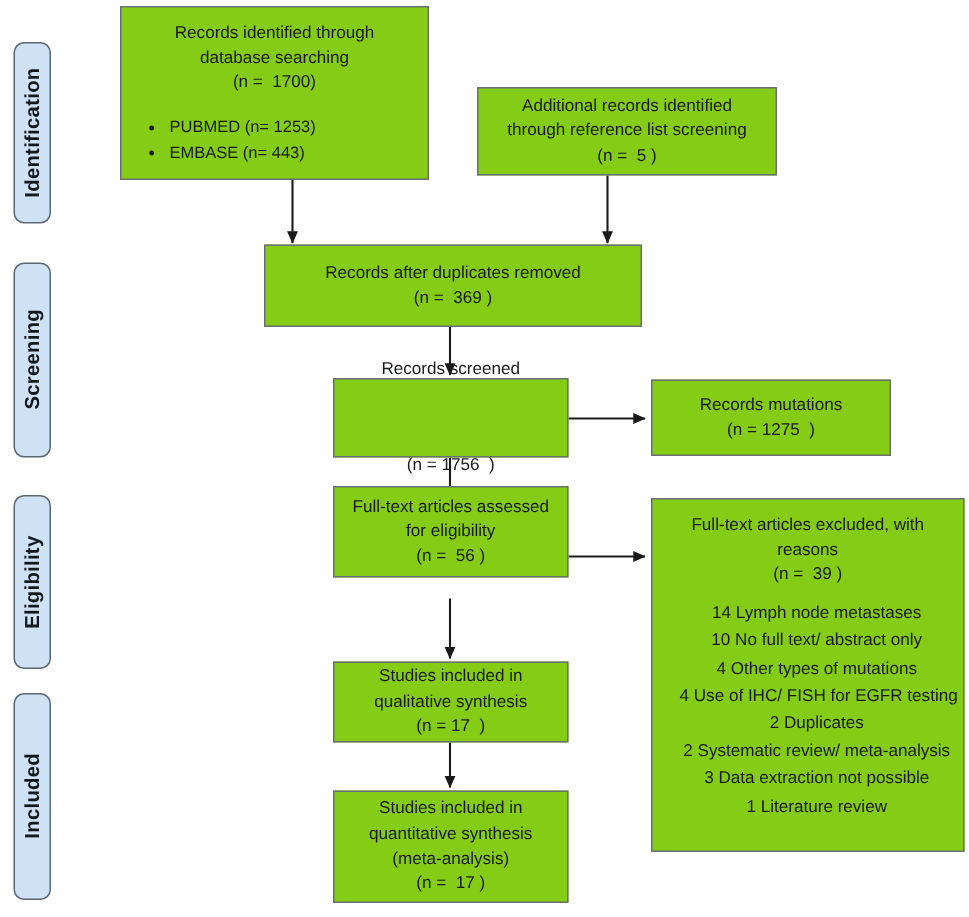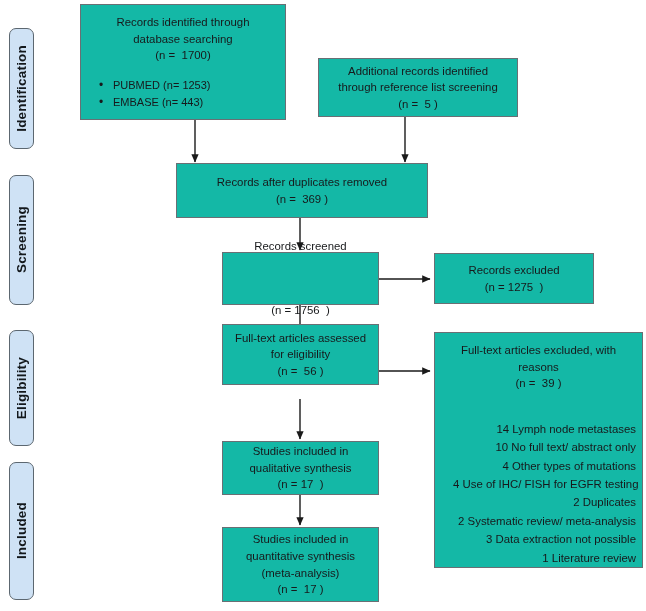--- a/index.html
+++ b/index.html
@@ -41,21 +41,21 @@
     transform: rotate(180deg);
     font-size: 13.5px;
     font-weight: bold;
     letter-spacing: 0.2px;
     color: #13181c;
     white-space: nowrap;
   }
   .node {
     position: absolute;
     box-sizing: border-box;
-    background: #14b8a6;
+    background: #84cc16;
     border: 1.5px solid #6a6f74;
     display: flex;
     flex-direction: column;
     align-items: center;
     justify-content: center;
     text-align: center;
     font-size: 11.4px;
     line-height: 1.45;
     color: #17191b;
     padding: 4px 6px;
@@ -82,22 +82,22 @@
   }
   .bullets li::before {
     content: "\2022";
     position: absolute;
     left: -14px;
     top: -1px;
     font-size: 12px;
   }
   .reasons {
     align-self: stretch;
-    text-align: right;
-    margin-top: 28px;
+    text-align: center;
+    margin-top: 8px;
     padding-left: 12px;
   }
   .reasons div {
     font-size: 11.4px;
     line-height: 1.62;
     white-space: pre;
   }
   .heading-block { width: 100%; }
 </style>
 </head>
@@ -166,21 +166,21 @@
     <span class="line">Records after duplicates removed</span>
     <span class="line">(n =  369 )</span>
   </div>
 
   <div class="node" style="left:222px; top:252px; width:157px; height:53px;gap:47px;">
     <span class="line">Records screened</span>
     <span class="line">(n = 1756  )</span>
   </div>
 
   <div class="node" style="left:434px; top:253px; width:160px; height:51px;">
-    <span class="line">Records excluded</span>
+    <span class="line">Records mutations</span>
     <span class="line">(n = 1275  )</span>
   </div>
 
   <div class="node" style="left:222px; top:324px; width:157px; height:61px;">
     <span class="line">Full-text articles assessed</span>
     <span class="line">for eligibility</span>
     <span class="line">(n =  56 )</span>
   </div>
 
   <div class="node top-aligned" style="left:434px; top:332px; width:209px; height:236px;">

